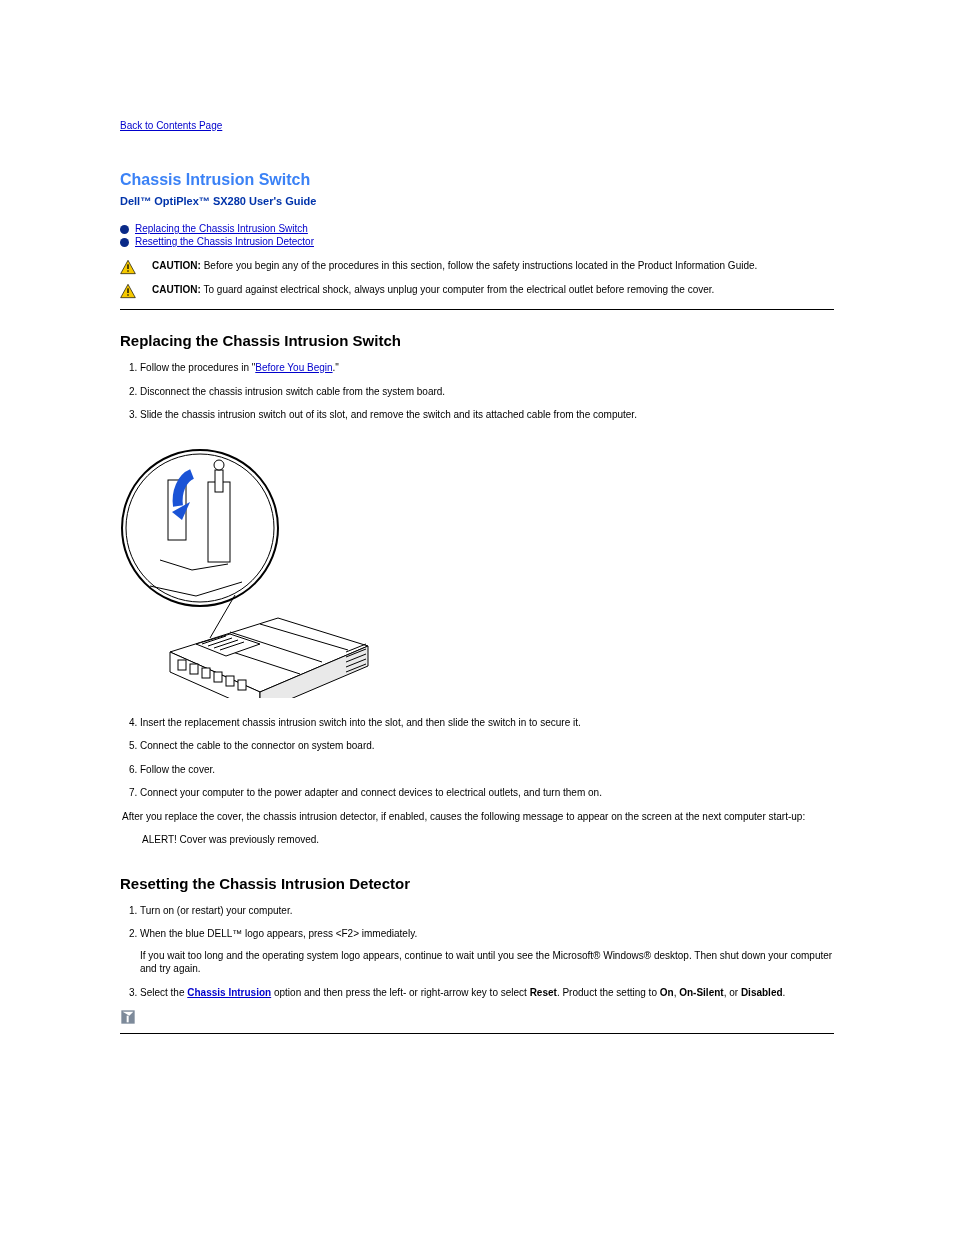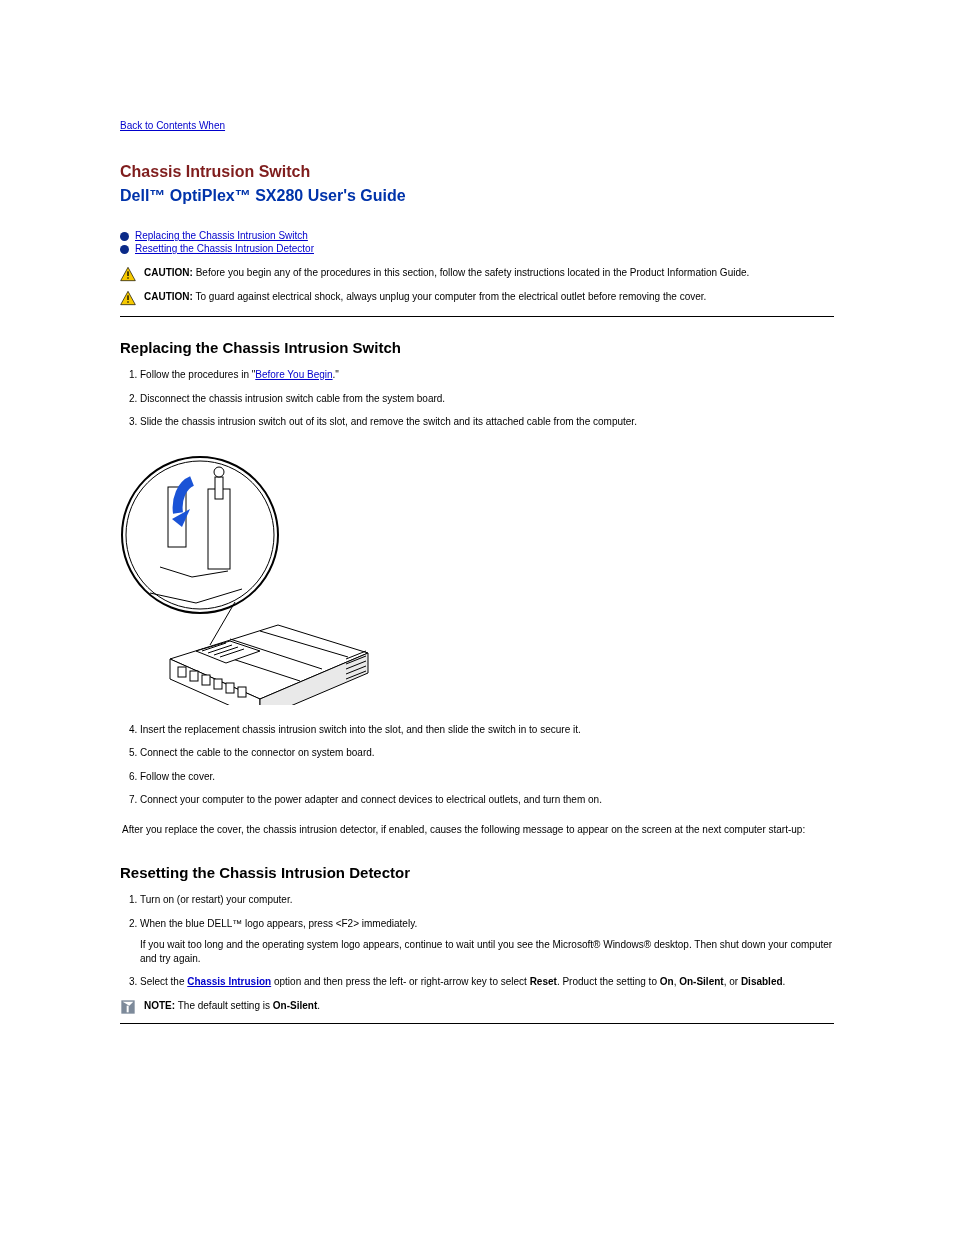--- a/index.html
+++ b/index.html
@@ -13,31 +13,31 @@
   }
   .page {
     padding: 120px 120px 40px 120px;
   }
   a.toplink {
     color: #0000cc;
     text-decoration: underline;
     font-size: 10px;
   }
   .section-title {
-    color: #7f1d1d;
+    color: #3b82f6;
     font-size: 16px;
     font-weight: bold;
-    margin-top: 32px;
+    margin-top: 40px;
     margin-bottom: 6px;
   }
   .subtitle {
     color: #0033aa;
-    font-size: 16px;
+    font-size: 11px;
     font-weight: bold;
-    margin-bottom: 25px;
+    margin-bottom: 16px;
   }
   ul.bullets {
     list-style: none;
     padding: 0;
     margin: 6px 0 12px 0;
   }
   ul.bullets li {
     display: flex;
     align-items: flex-start;
     margin: 2px 0;
@@ -53,21 +53,21 @@
     flex: 0 0 auto;
   }
   .bullet-link {
     color: #0000cc;
     text-decoration: underline;
     font-size: 10px;
   }
   .callout {
     display: flex;
     align-items: flex-start;
-    gap: 8px;
+    gap: 16px;
     margin: 8px 0;
     font-size: 10px;
   }
   .callout .msg { flex: 1; line-height: 1.35; }
   .callout strong { font-weight: bold; }
   .caution-icon svg { width: 16px; height: 16px; display:block; }
   .notice-icon svg  { width: 16px; height: 16px; display:block; }
   .note-icon svg    { width: 16px; height: 16px; display:block; }
   hr.rule {
     border: none;
@@ -83,35 +83,35 @@
   ol.steps {
     list-style: decimal;
     padding-left: 20px;
     margin: 0;
     font-size: 10px;
   }
   ol.steps > li {
     margin: 10px 0;
     line-height: 1.35;
   }
-  .para { font-size: 10px; margin: 16px 0; line-height: 1.35; padding-left: 2px; }
+  .para { font-size: 10px; margin: 10px 0; line-height: 1.35; padding-left: 2px; }
   .link-inline { color: #0000cc; text-decoration: underline; }
   .illus {
     margin: 18px 0 18px 0;
     width: 250px;
     height: 258px;
   }
   .illus svg { width: 100%; height: 100%; }
 </style>
 </head>
 <body>
 
 <div class="page">
 
-  <a href="#" class="toplink">Back to Contents When</a>
+  <a href="#" class="toplink">Back to Contents Page</a>
 
   <div class="section-title">Chassis Intrusion Switch</div>
   <div class="subtitle">Dell™ OptiPlex™ SX280 User's Guide</div>
 
   <ul class="bullets">
     <li>
       <span class="bullet-dot"></span>
       <a href="#" class="bullet-link">Replacing the Chassis Intrusion Switch</a>
     </li>
     <li>
@@ -213,20 +213,21 @@
     <li>Connect the cable to the connector on system board.</li>
     <li>Follow the cover.</li>
   </ol>
 
 
   <ol class="steps" start="7">
     <li>Connect your computer to the power adapter and connect devices to electrical outlets, and turn them on.</li>
   </ol>
 
   <div class="para">After you replace the cover, the chassis intrusion detector, if enabled, causes the following message to appear on the screen at the next computer start-up:</div>
+  <div class="para" style="margin-left:20px;">ALERT! Cover was previously removed.</div>
 
   <h2 class="proc-head" style="margin-top:28px;">Resetting the Chassis Intrusion Detector</h2>
 
   <ol class="steps">
     <li>Turn on (or restart) your computer.</li>
     <li>
       <span>When the blue DELL™ logo appears, press &lt;F2&gt; immediately.</span>
       <div style="height:8px"></div>
       <span>If you wait too long and the operating system logo appears, continue to wait until you see the Microsoft® Windows® desktop. Then shut down your computer and try again.</span>
     </li>
@@ -236,18 +237,17 @@
   </ol>
 
   <div class="callout">
     <span class="note-icon">
       <svg viewBox="0 0 24 24">
           <rect x="2" y="2" width="20" height="20" fill="#7d8a9a"></rect>
           <polygon points="4,4 20,4 14,10" fill="#fff"></polygon>
           <rect x="10" y="10" width="3" height="10" fill="#fff"></rect>
         </svg>
     </span>
-    <span class="msg"><strong>NOTE:</strong> <span>The default setting is </span><strong>On-Silent</strong><span>.</span></span>
   </div>
 
   <hr class="rule" style="margin-top:4px">
 
 </div>
 
 </body></html>

